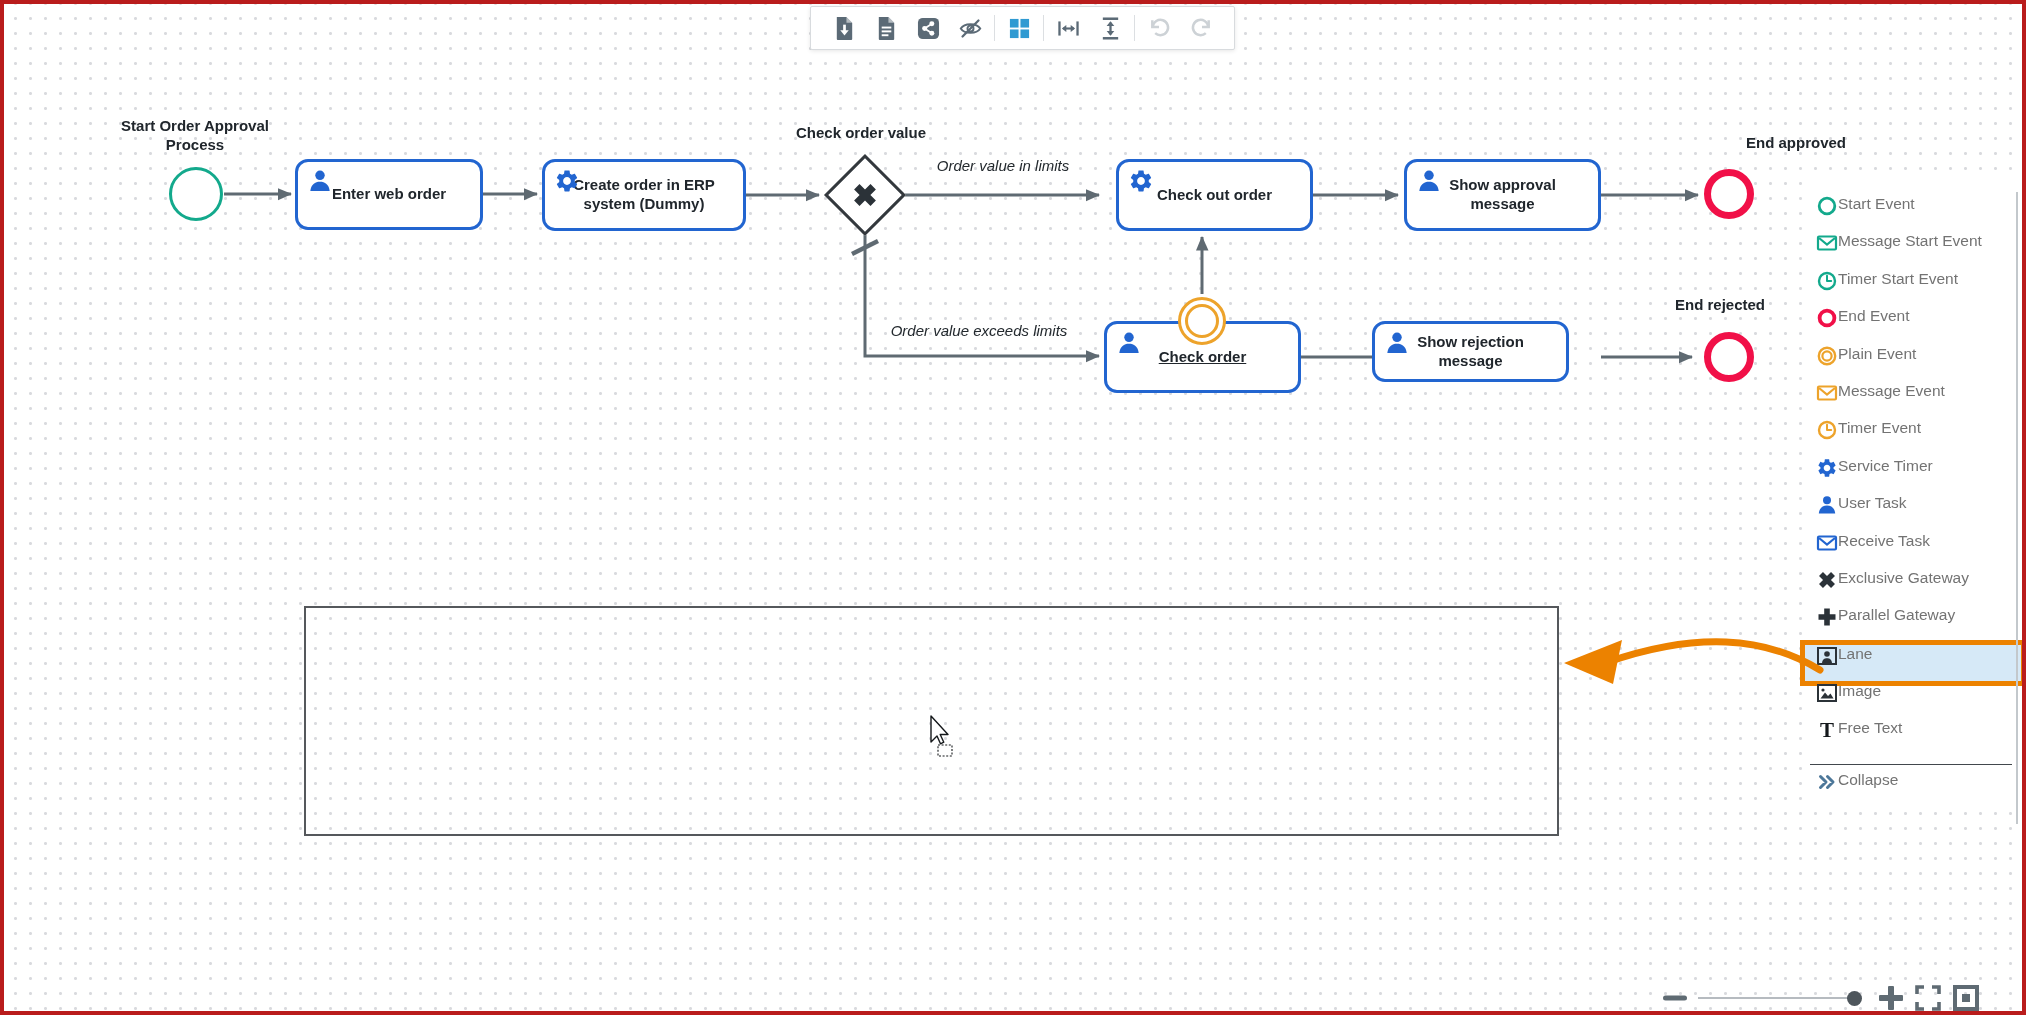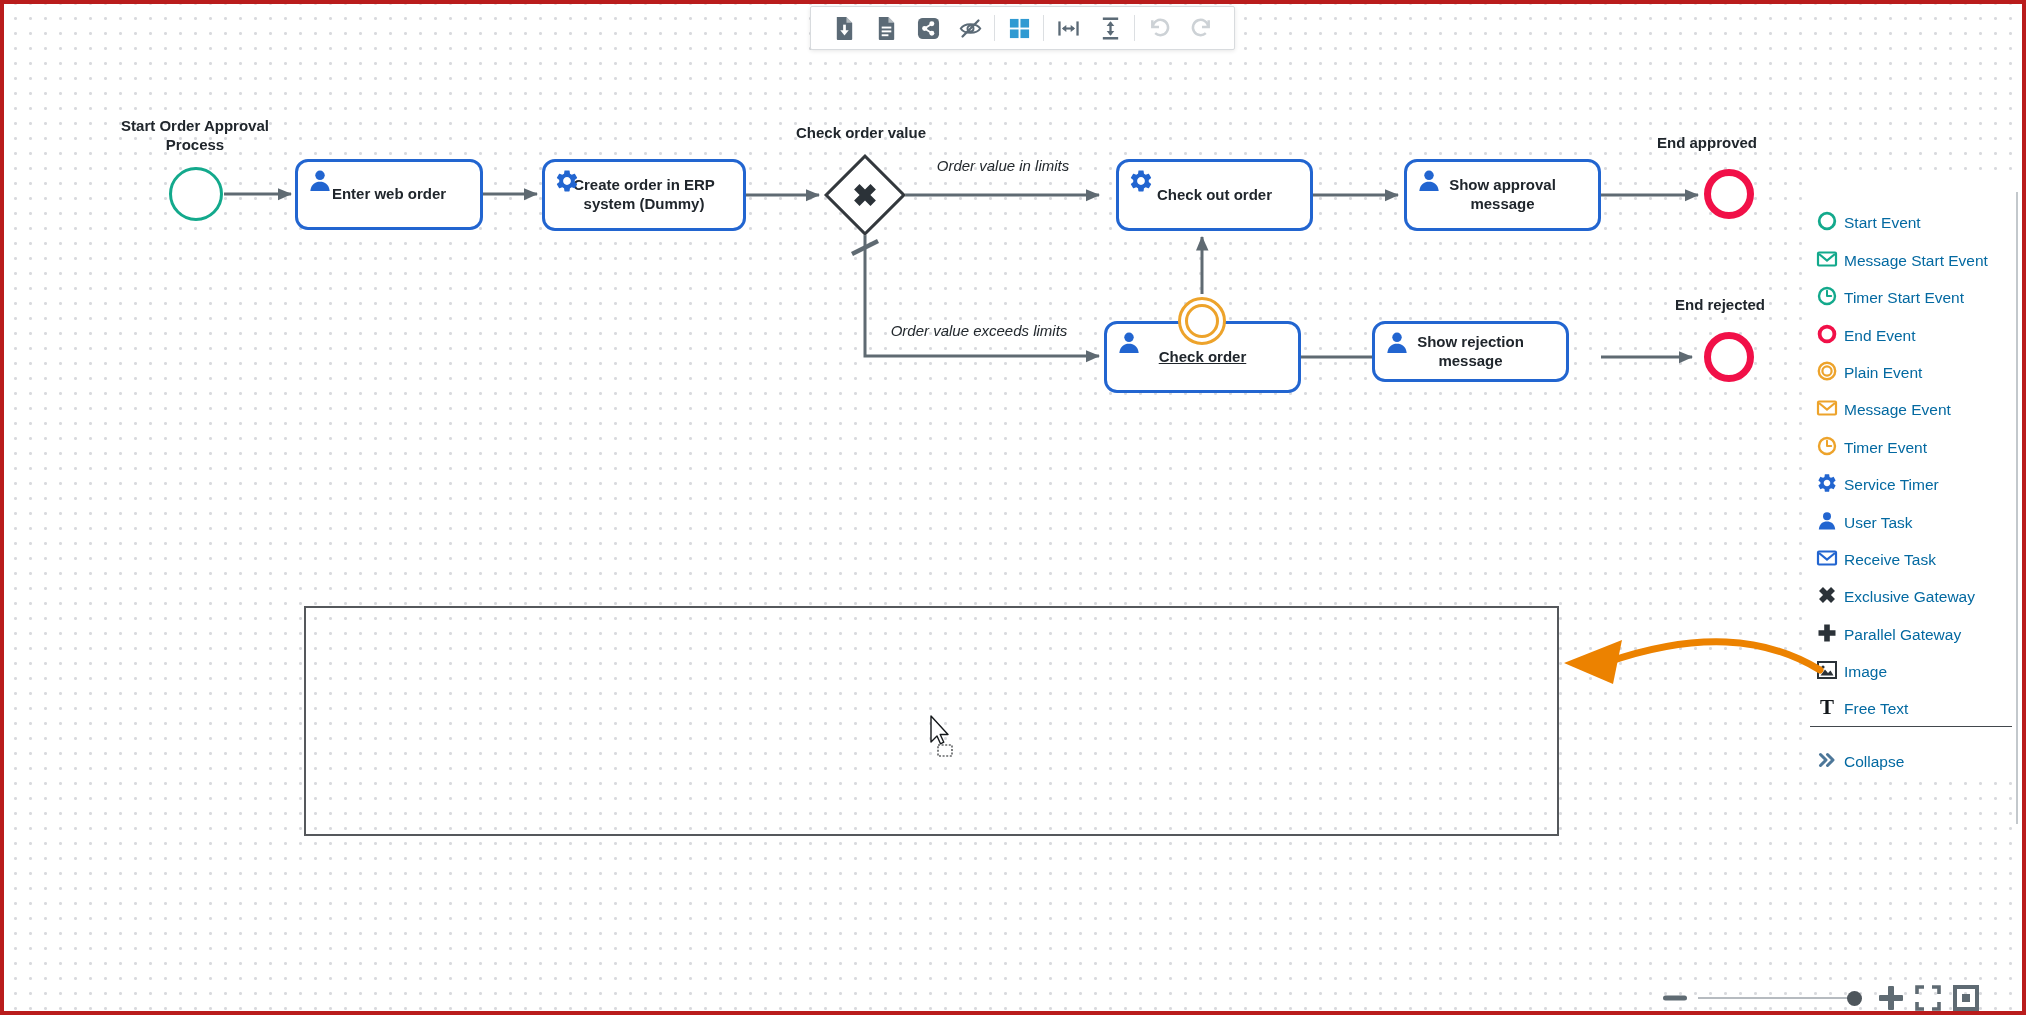--- a/index.html
+++ b/index.html
@@ -33,22 +33,22 @@
   .gateway .diamond{position:absolute;inset:8px;background:#fff;border:3px solid #33383d;
     transform:rotate(45deg);box-sizing:border-box;}
   .gateway .gx{position:absolute;left:50%;top:50%;width:30px;height:30px;transform:translate(-50%,-50%);}
   .gateway .gx svg{width:30px;height:30px;}
   .dlabel{position:absolute;z-index:3;transform:translateX(-50%);font-weight:700;
     font-size:15px;color:#20262c;text-align:center;line-height:19px;}
   .flabel{position:absolute;z-index:3;transform:translateX(-50%);font-style:italic;
     font-size:15px;color:#23292e;white-space:nowrap;}
   
   .palette{position:absolute;left:1804px;top:172px;width:212px;z-index:5;background:#fff;padding-top:19px;}
-  .pitem{display:flex;align-items:flex-end;height:37.4px;padding-left:8px;gap:6px;
-    color:#0369a1;font-size:15.5px;cursor:pointer;box-sizing:border-box;}
+  .pitem{display:flex;align-items:flex-start;height:37.4px;padding-left:8px;gap:0;
+    color:#737373;font-size:15.5px;cursor:pointer;box-sizing:border-box;}
   .pitem .picon{width:22px;height:22px;flex:none;display:flex;align-items:center;justify-content:center;}
   .pitem .picon svg{width:22px;height:22px;}
   .pitem.selected{background:#d6e9f7;border:5px solid #ec8200;height:46px;
     margin:-4px -6px -4px -8px;padding-left:11px;}
   .psep{height:1px;background:#42484d;margin:8px 8px 6px 2px;}
   .pscroll{position:absolute;left:2012px;top:188px;width:2px;height:632px;background:#c3c8cc;z-index:5;cursor:pointer;}
   
   .zoombar{position:absolute;left:1648px;top:975px;height:38px;z-index:6;
     display:flex;align-items:center;}
   .zb{display:flex;align-items:center;justify-content:center;cursor:pointer;}
@@ -116,21 +116,21 @@
           </svg></span>
         <span>Check out order</span>
       </div>
       <div class="task" style="left: 1400px; top: 155px; width: 197px; height: 72px;">
         <span class="nicon"><svg viewBox="0 0 22 22">
             <circle cx="11" cy="6.2" r="4" fill="#2265d0"></circle>
             <path d="M2.8 19.5 C3.4 13.8 6.8 11.6 11 11.6 C15.2 11.6 18.6 13.8 19.2 19.5 Z" fill="#2265d0"></path>
           </svg></span>
         <span>Show approval message</span>
       </div>
-      <div class="dlabel" style="left: 1703px; top: 129px;">End approved</div>
+      <div class="dlabel" style="left: 1792px; top: 129px;">End approved</div>
       <div class="event" style="left: 1700px; top: 165px; width: 50px; height: 50px; border: 7px solid rgb(241, 16, 72);"></div>
       <div class="flabel" style="left: 975px; top: 318px;">Order value exceeds limits</div>
       <div class="task" style="left: 1100px; top: 317px; width: 197px; height: 72px; text-decoration: underline;">
         <span class="nicon"><svg viewBox="0 0 22 22">
             <circle cx="11" cy="6.2" r="4" fill="#2265d0"></circle>
             <path d="M2.8 19.5 C3.4 13.8 6.8 11.6 11 11.6 C15.2 11.6 18.6 13.8 19.2 19.5 Z" fill="#2265d0"></path>
           </svg></span>
         <span>Check order</span>
       </div>
       <div class="event" style="left: 1174px; top: 293px; width: 48px; height: 48px; border: 3px solid rgb(237, 163, 43); z-index: 4;">
@@ -325,20 +325,30 @@
         </span>
         <span>Exclusive Gateway</span>
       </div>
       <div class="pitem">
         <span class="picon">
           <svg viewBox="0 0 22 22">
             <path d="M8.2 2.5 h5.6 v5.7 h5.7 v5.6 h-5.7 v5.7 h-5.6 v-5.7 H2.5 v-5.6 h5.7 Z" fill="#2b3238"></path>
           </svg>
         </span>
         <span>Parallel Gateway</span>
+      </div>
+      <div class="pitem selected">
+        <span class="picon">
+          <svg viewBox="0 0 22 22">
+            <rect x="2" y="3" width="18" height="16" fill="none" stroke="#2b3238" stroke-width="2"></rect>
+            <circle cx="11" cy="9" r="2.8" fill="#2b3238"></circle>
+            <path d="M6 18 C6.4 14.4 8.4 13.2 11 13.2 C13.6 13.2 15.6 14.4 16 18 Z" fill="#2b3238"></path>
+          </svg>
+        </span>
+        <span>Lane</span>
       </div>
       <div class="pitem">
         <span class="picon">
           <svg viewBox="0 0 22 22">
             <rect x="2" y="3" width="18" height="16" fill="none" stroke="#2b3238" stroke-width="2"></rect>
             <circle cx="7" cy="8" r="1.6" fill="#2b3238"></circle>
             <path d="M4.5 16.5 L9 10.5 L12 14 L14.5 11.5 L17.5 16.5 Z" fill="#2b3238"></path>
           </svg>
         </span>
         <span>Image</span>

